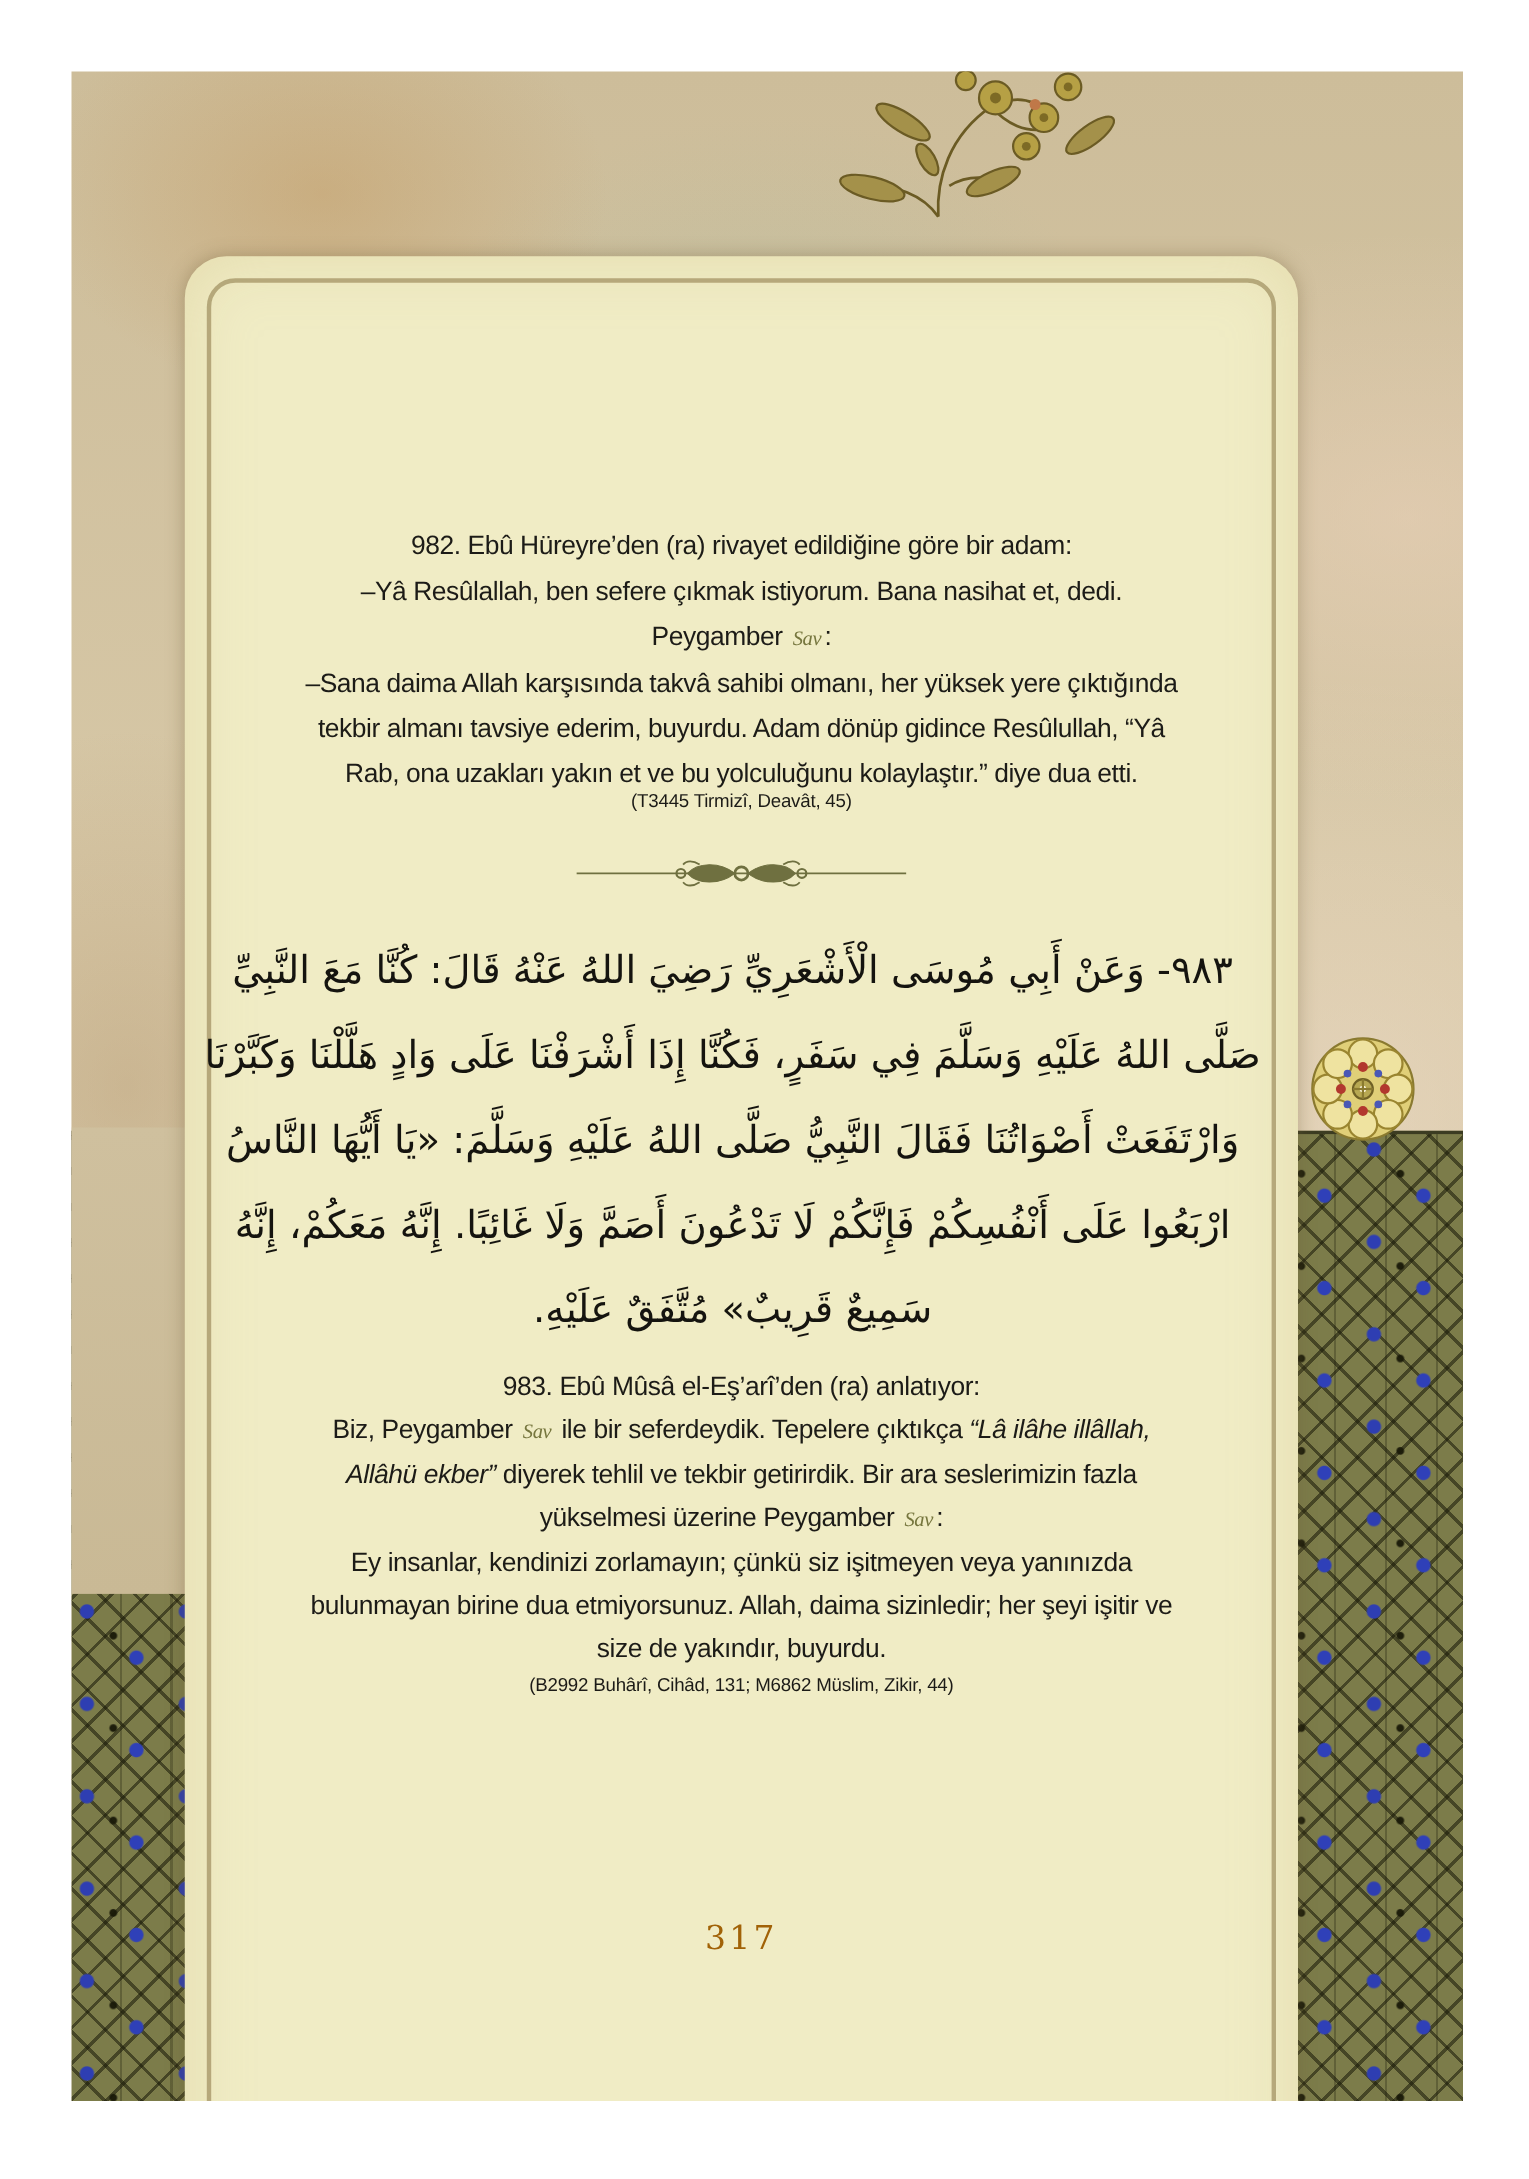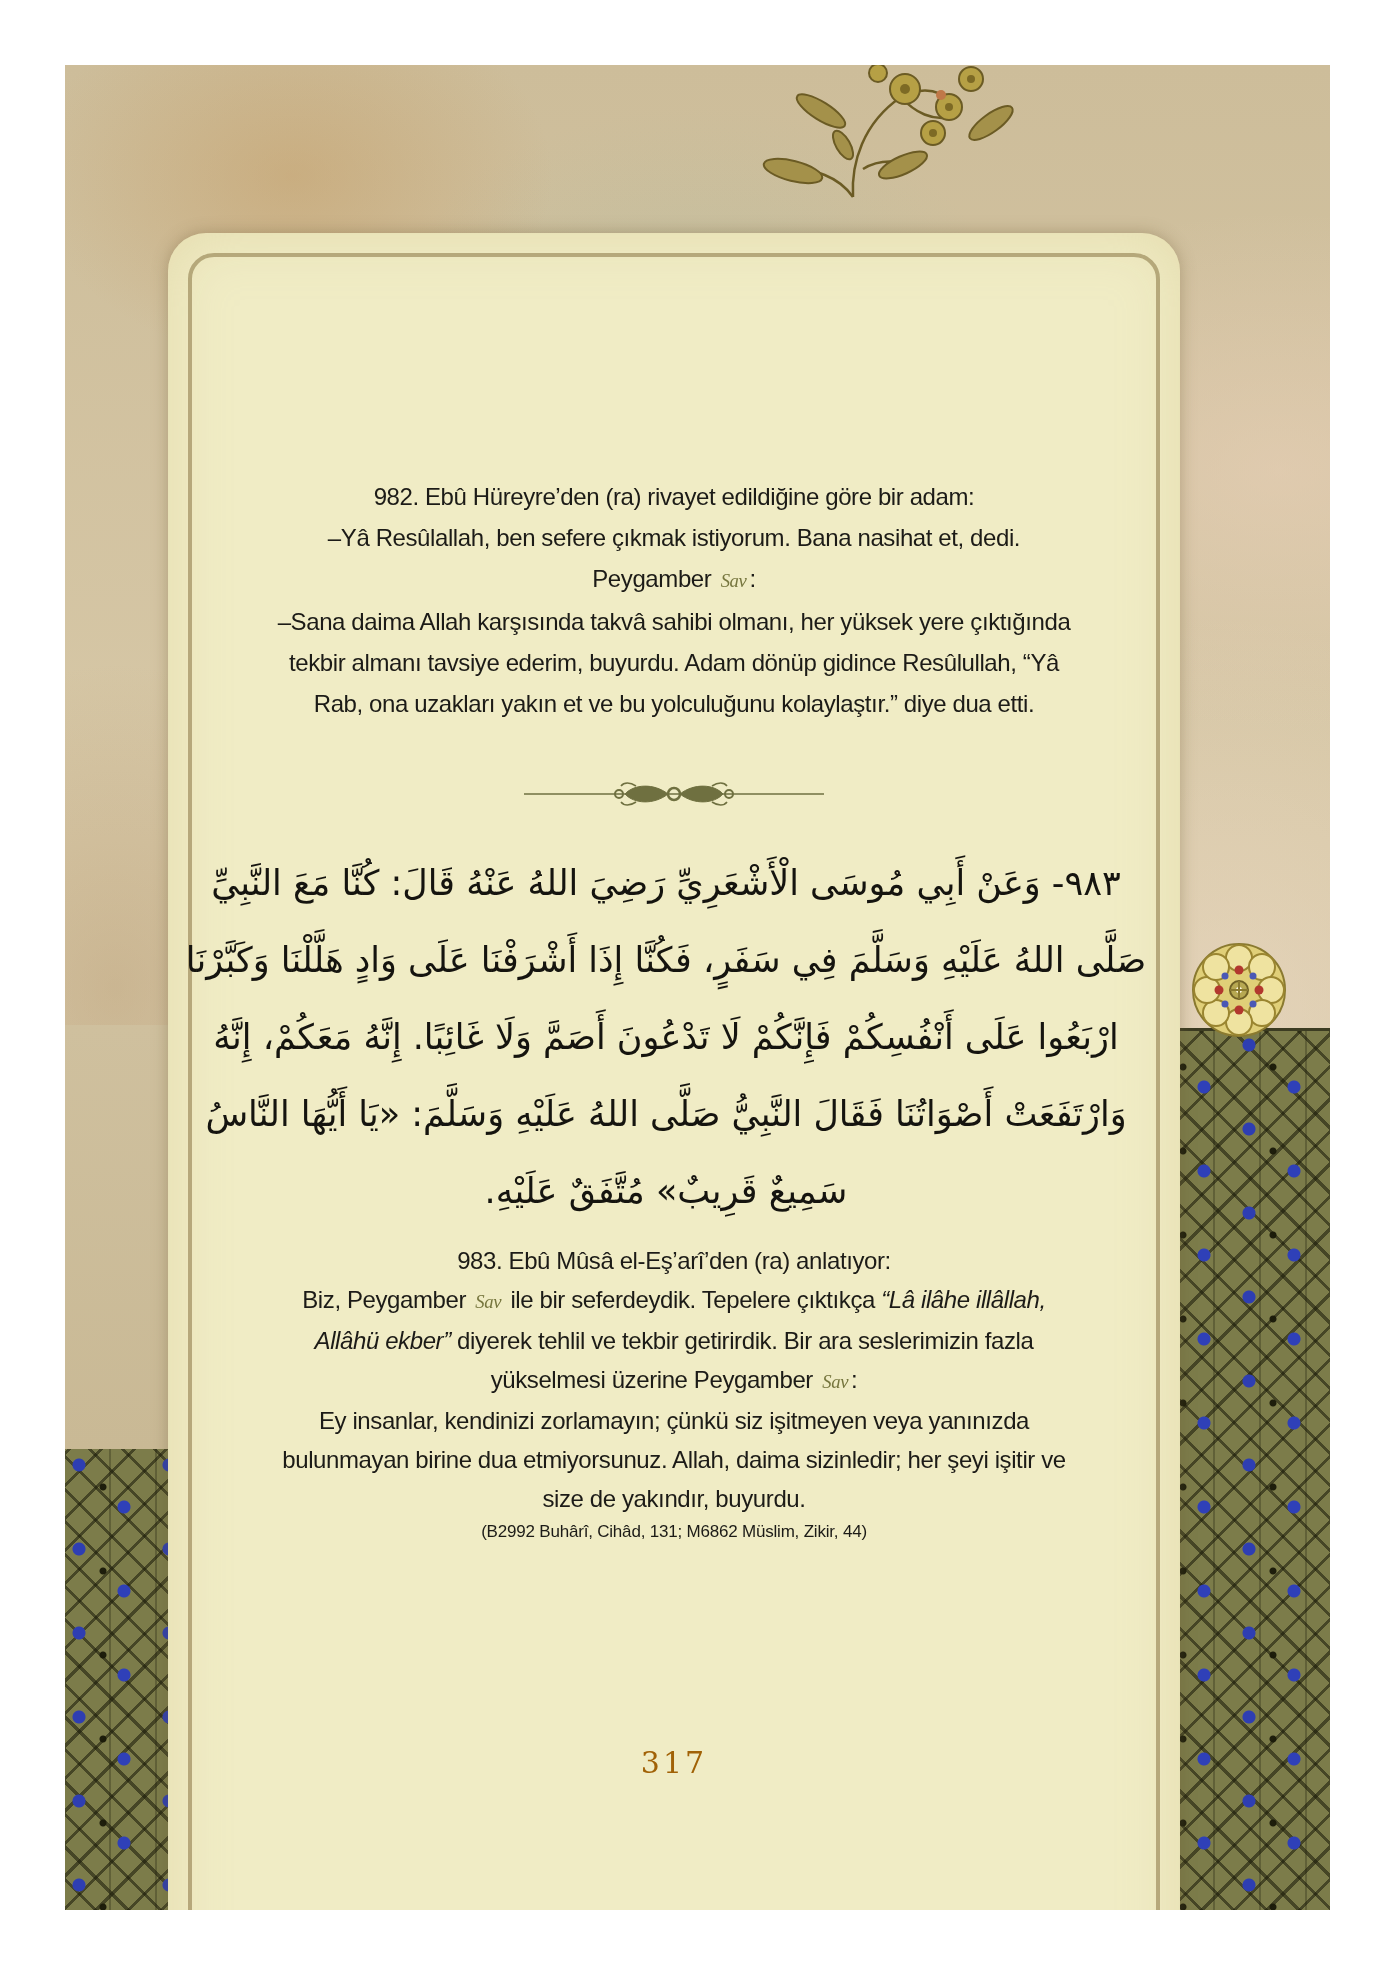--- a/index.html
+++ b/index.html
@@ -132,41 +132,42 @@
       <div class="bottom-strip pat"></div>
 
       <div class="tr t982">
         <p>982. Ebû Hüreyre’den (ra) rivayet edildiğine göre bir adam:</p>
         <p>–Yâ Resûlallah, ben sefere çıkmak istiyorum. Bana nasihat et, dedi.</p>
         <p><span>Peygamber </span><span class="sav">Sav</span><span>:</span></p>
         <p>–Sana daima Allah karşısında takvâ sahibi olmanı, her yüksek yere çıktığında</p>
         <p>tekbir almanı tavsiye ederim, buyurdu. Adam dönüp gidince Resûlullah, “Yâ</p>
         <p>Rab, ona uzakları yakın et ve bu yolculuğunu kolaylaştır.” diye dua etti.</p>
       </div>
+      <p class="cite c1">(T3445 Tirmizî, Deavât, 45)</p>
 
       <svg class="divider" width="300" height="32" viewBox="0 0 300 32">
         <line x1="0" y1="16" x2="300" y2="16" stroke="#6f7040" stroke-width="1.6"></line>
         <g fill="#6f7040" stroke="#6f7040">
           <path d="M144,16 C130,5 110,6 101,16 C110,26 130,27 144,16 Z"></path>
           <path d="M156,16 C170,5 190,6 199,16 C190,26 170,27 156,16 Z"></path>
           <circle cx="150" cy="16" r="6" fill="none" stroke-width="2.5"></circle>
           <circle cx="95" cy="16" r="4" fill="none" stroke-width="2"></circle>
           <circle cx="205" cy="16" r="4" fill="none" stroke-width="2"></circle>
           <path d="M112,8 C106,4 100,4 97,8" fill="none" stroke-width="1.6"></path>
           <path d="M112,24 C106,28 100,28 97,24" fill="none" stroke-width="1.6"></path>
           <path d="M188,8 C194,4 200,4 203,8" fill="none" stroke-width="1.6"></path>
           <path d="M188,24 C194,28 200,28 203,24" fill="none" stroke-width="1.6"></path>
         </g>
       </svg>
 
       <div class="arabic" dir="rtl">
         <p>٩٨٣- وَعَنْ أَبِي مُوسَى الْأَشْعَرِيِّ رَضِيَ اللهُ عَنْهُ قَالَ: كُنَّا مَعَ النَّبِيِّ</p>
         <p>صَلَّى اللهُ عَلَيْهِ وَسَلَّمَ فِي سَفَرٍ، فَكُنَّا إِذَا أَشْرَفْنَا عَلَى وَادٍ هَلَّلْنَا وَكَبَّرْنَا</p>
+        <p>وَارْتَفَعَتْ أَصْوَاتُنَا فَقَالَ النَّبِيُّ صَلَّى اللهُ عَلَيْهِ وَسَلَّمَ: «يَا أَيُّهَا النَّاسُ</p>
         <p>ارْبَعُوا عَلَى أَنْفُسِكُمْ فَإِنَّكُمْ لَا تَدْعُونَ أَصَمَّ وَلَا غَائِبًا. إِنَّهُ مَعَكُمْ، إِنَّهُ</p>
-        <p>وَارْتَفَعَتْ أَصْوَاتُنَا فَقَالَ النَّبِيُّ صَلَّى اللهُ عَلَيْهِ وَسَلَّمَ: «يَا أَيُّهَا النَّاسُ</p>
         <p>سَمِيعٌ قَرِيبٌ» مُتَّفَقٌ عَلَيْهِ.</p>
       </div>
 
       <div class="tr t983">
         <p>983. Ebû Mûsâ el-Eş’arî’den (ra) anlatıyor:</p>
         <p><span>Biz, Peygamber </span><span class="sav">Sav</span><span> ile bir seferdeydik. Tepelere çıktıkça </span><em>“Lâ ilâhe illâllah,</em></p>
         <p><em>Allâhü ekber”</em><span> diyerek tehlil ve tekbir getirirdik. Bir ara seslerimizin fazla</span></p>
         <p><span>yükselmesi üzerine Peygamber </span><span class="sav">Sav</span><span>:</span></p>
         <p>Ey insanlar, kendinizi zorlamayın; çünkü siz işitmeyen veya yanınızda</p>
         <p>bulunmayan birine dua etmiyorsunuz. Allah, daima sizinledir; her şeyi işitir ve</p>

